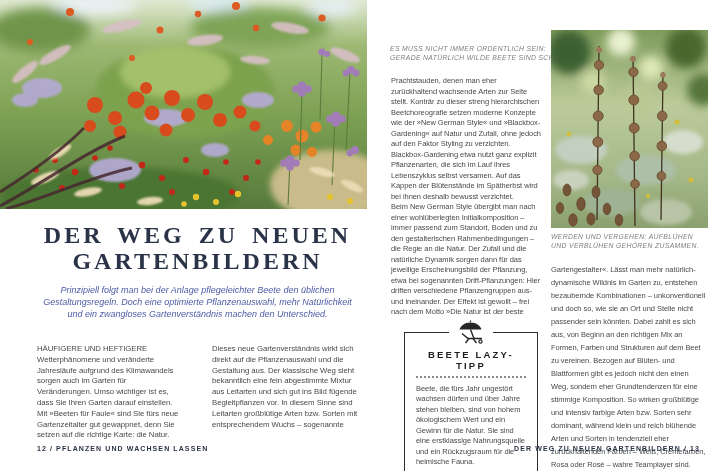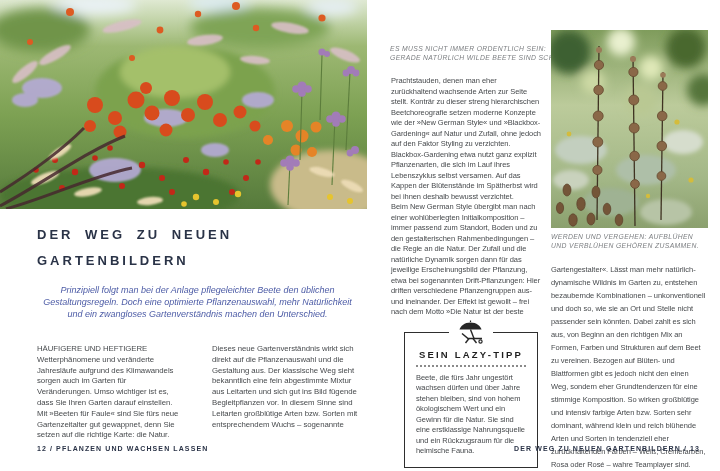--- a/index.html
+++ b/index.html
@@ -3,22 +3,22 @@
 <meta charset="utf-8">
 <style>
   html,body{margin:0;padding:0;background:#ffffff;}
   .spread{position:relative;width:720px;height:471px;background:#ffffff;overflow:hidden;
           font-family:"Liberation Sans",sans-serif;color:#46484a;}
   .photo{position:absolute;overflow:hidden;}
   .photo svg{display:block;width:100%;height:100%;}
 
   
   .left-photo{left:0;top:0;width:367px;height:209px;}
-  .page-title{position:absolute;left:37px;top:222px;width:321px;margin:0;
-    font-size:13px;line-height:26px;font-weight:700;letter-spacing:3px;word-spacing:5px;color:#2a3347;}
+  .page-title{position:absolute;left:37px;top:222px;width:321px;margin:0;text-align:center;
+    font-size:24px;line-height:26px;font-weight:700;letter-spacing:3px;word-spacing:5px;color:#2a3347;font-family:Liberation Serif, serif;}
   .intro{position:absolute;left:37px;top:284px;width:321px;margin:0;text-align:center;
     font-size:9px;line-height:12.2px;color:#4d5ca6;font-weight:400;font-style:italic;}
   .body-cols{position:absolute;left:37px;top:344px;width:321px;display:flex;gap:29px;}
   .body-cols p{margin:0;width:146px;font-size:7.8px;line-height:10.8px;letter-spacing:-0.05px;color:#474a4d;}
   .pg-footer{position:absolute;top:445px;font-size:7px;font-weight:700;letter-spacing:1.1px;color:#2a3347;}
   .pg-footer.left{left:37px;}
   .pg-footer.right{right:20px;text-align:right;}
 
   
   .kicker{position:absolute;left:390px;top:44px;width:178px;margin:0;font-size:6.8px;line-height:9px;
@@ -236,21 +236,21 @@
           <svg width="34" height="24" viewBox="0 0 34 24">
             <path d="M16.5 2.5 C10.5 2.5 6.5 6 5.5 9.5 L27.5 9.5 C26.5 6 22.5 2.5 16.5 2.5 Z" fill="#262626"></path>
             <line x1="16.5" y1="2" x2="16.5" y2="0.5" stroke="#262626" stroke-width="1.2"></line>
             <line x1="16.5" y1="9.5" x2="20" y2="18.5" stroke="#262626" stroke-width="1.4"></line>
             <path d="M8 13.5 L14 18.5 L28 18.5" fill="none" stroke="#262626" stroke-width="1.5"></path>
             <line x1="15" y1="18.5" x2="11.5" y2="23" stroke="#262626" stroke-width="1.4"></line>
             <line x1="19" y1="18.5" x2="22.5" y2="23" stroke="#262626" stroke-width="1.4"></line>
             <circle cx="26.5" cy="21.5" r="1.6" fill="none" stroke="#262626" stroke-width="1.2"></circle>
           </svg>
         </span>
-        <h2 class="tip-title">SEIN LAZY-TIPP</h2>
+        <h2 class="tip-title">BEETE LAZY-TIPP</h2>
         <hr class="tip-rule">
         <p class="tip-text">Beete, die fürs Jahr ungestört wachsen dürfen und über Jahre stehen bleiben, sind von hohem ökologischem Wert und ein Gewinn für die Natur. Sie sind eine erstklassige Nahrungsquelle und ein Rückzugsraum für die heimische Fauna.</p>
       </aside>
     </div>
 
     <div class="photo right-photo">
       <svg viewBox="0 0 157 198" preserveAspectRatio="none">
         <defs>
           <linearGradient id="rpbg" x1="0" y1="0" x2="0" y2="1">
             <stop offset="0" stop-color="#7f9c5c"></stop>

